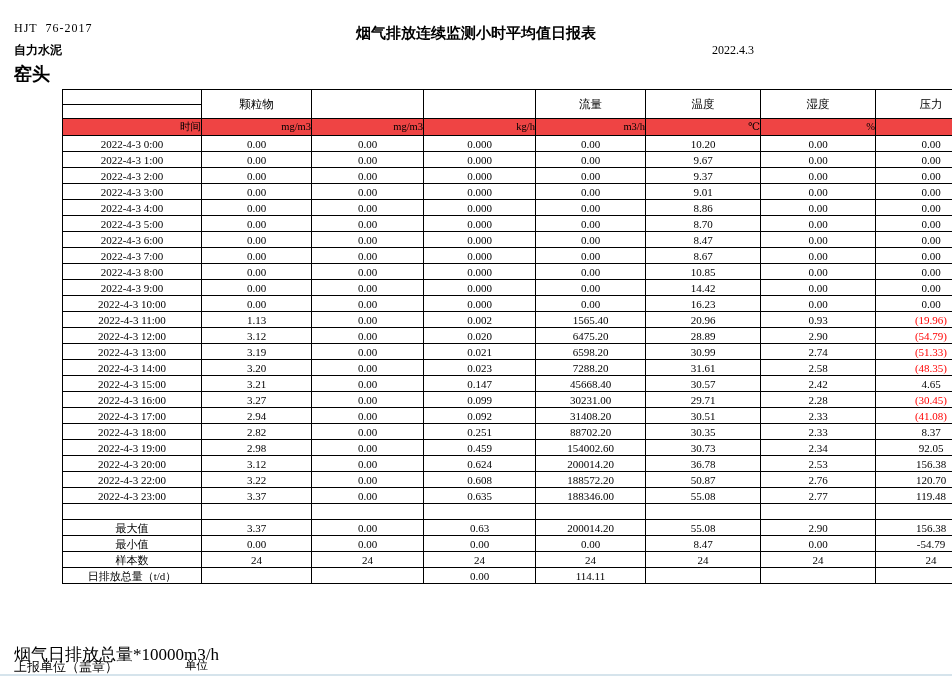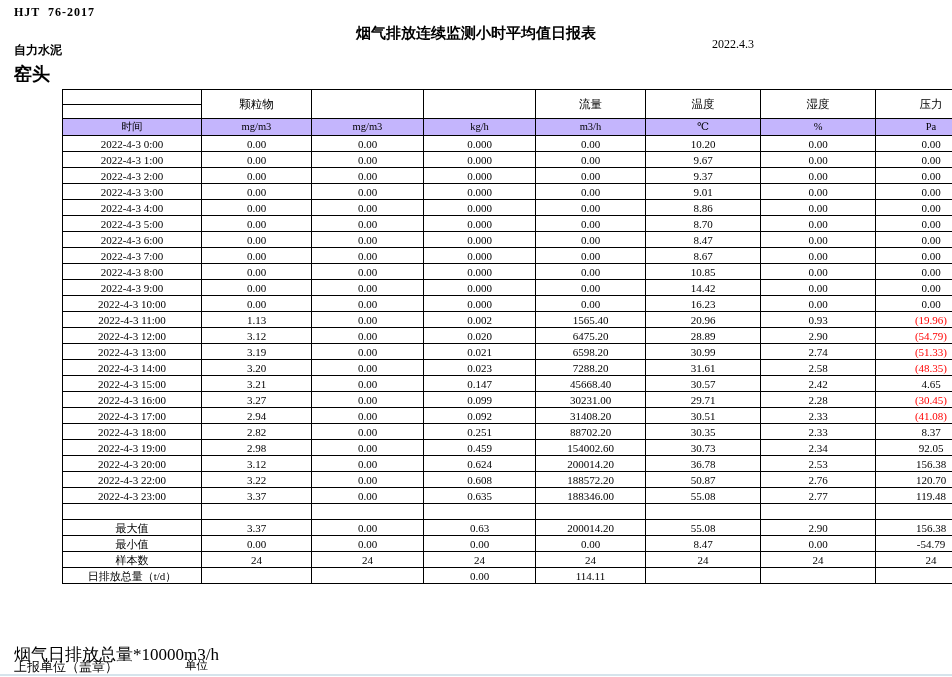--- a/index.html
+++ b/index.html
@@ -1,38 +1,38 @@
 <!DOCTYPE html>
 <html><head>
 <meta charset="utf-8">
 <style>
   html,body{margin:0;padding:0;background:#fff;}
   body{
     width:952px;height:677px;position:relative;overflow:hidden;
     font-family:"Liberation Serif","DejaVu Serif",serif;color:#000;
   }
-  .std-code{position:absolute;left:14px;top:5px;font-size:12px;font-weight:bold;letter-spacing:1px;white-space:pre;}
+  .std-code{position:absolute;left:14px;top:21px;font-size:12px;font-weight:normal;letter-spacing:1px;white-space:pre;}
   .title{position:absolute;left:0;top:24px;width:952px;text-align:center;font-size:15px;font-weight:bold;}
   .company{position:absolute;left:14px;top:42px;font-size:12px;font-weight:bold;}
-  .report-date{position:absolute;left:712px;top:37px;font-size:12px;}
+  .report-date{position:absolute;left:712px;top:43px;font-size:12px;}
   .station{position:absolute;left:14px;top:62px;font-size:18px;font-weight:bold;}
 
   table.report{
     position:absolute;left:14px;top:89px;width:924px;
     border-collapse:collapse;table-layout:fixed;margin-left:48px;
   }
   table.report td{
     border:1px solid #000;
     font-size:11px;line-height:14px;text-align:center;
     padding:0;overflow:hidden;white-space:nowrap;
   }
   tr.group-row td{height:28px;font-size:11.5px;}
   td.time-head{padding:0;vertical-align:top;}
   td.time-head .half{height:14px;border-bottom:1px solid #000;}
-  tr.unit-row td{height:16px;background:#c4b5fd;font-size:10.5px;}
+  tr.unit-row td{height:16px;background:#ef4444;font-size:10.5px;text-align:right;}
   tr.data-row td{height:15px;}
   tr.spacer-row td{height:15px;}
   tr.summary-row td{height:15px;}
   tr.summary-first td{border-top:2px solid #000;}
   td.neg{color:#ff0000;}
   td.label-left{text-align:left;padding-left:2px;}
 
   .foot-note{position:absolute;left:14px;top:643px;font-size:17px;}
   .foot-report-unit{position:absolute;left:14px;top:658px;font-size:13px;}
   .foot-unit{position:absolute;left:185px;top:658px;font-size:11.5px;}

